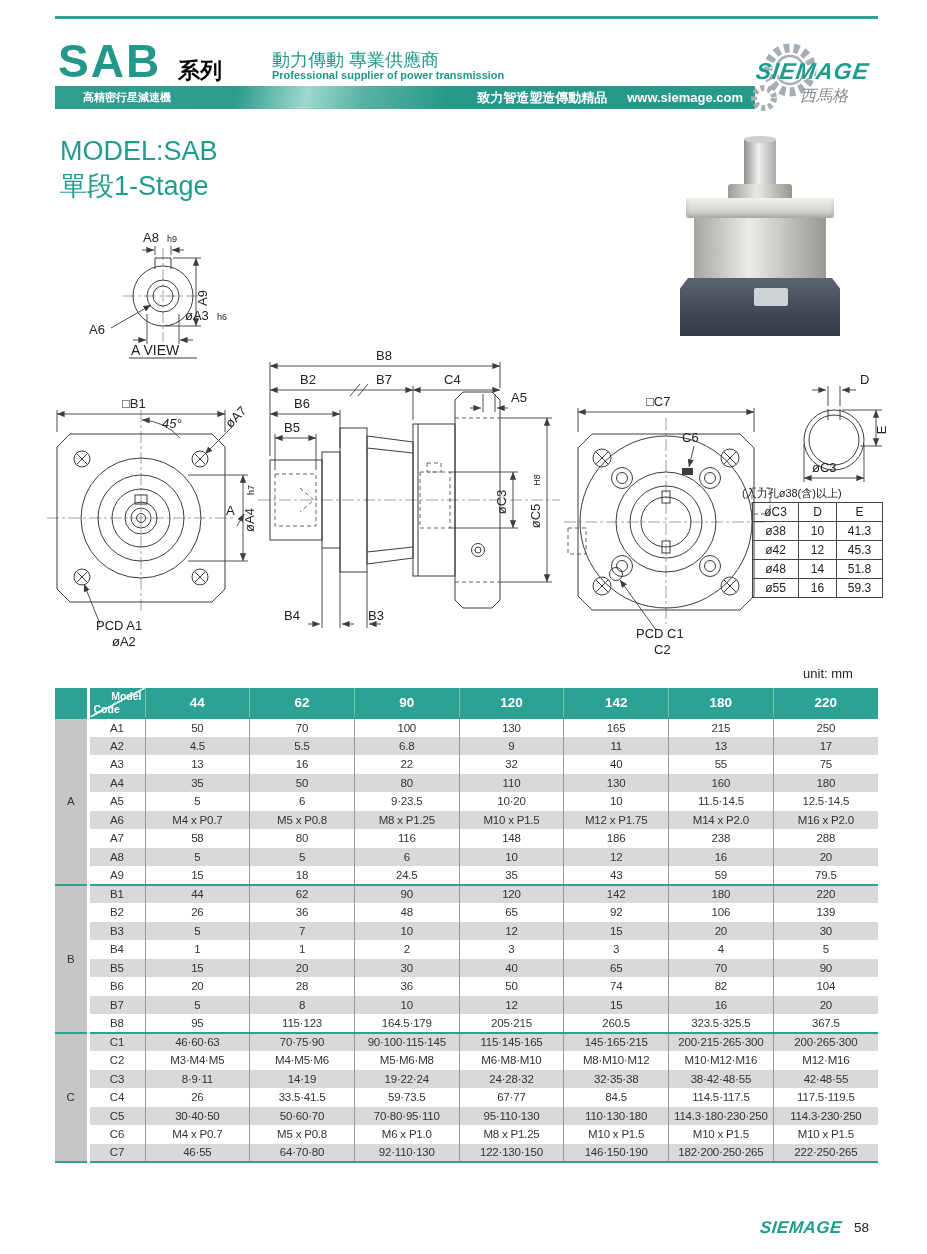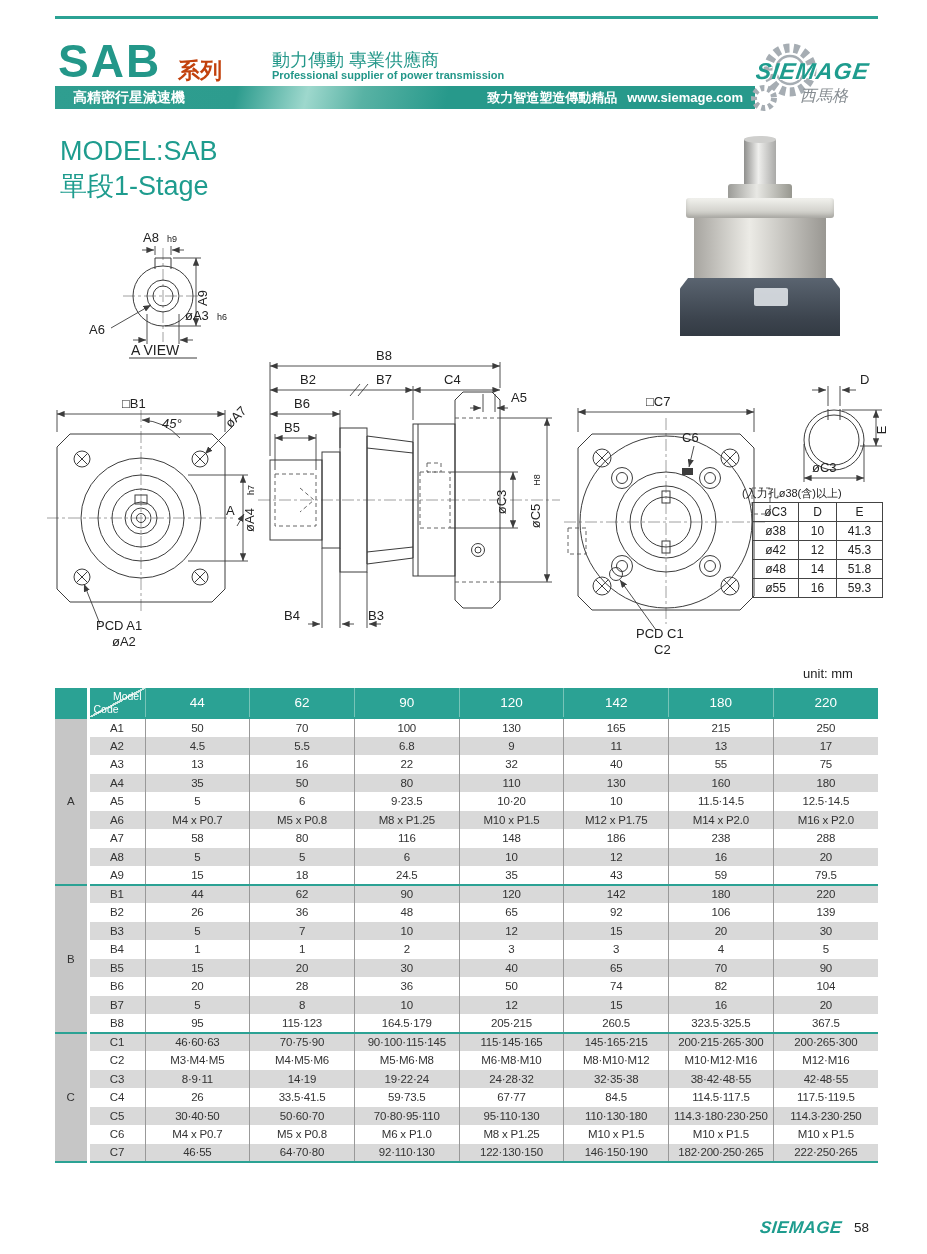--- a/index.html
+++ b/index.html
@@ -3,29 +3,29 @@
 <meta charset="utf-8">
 <style>
   *{margin:0;padding:0;box-sizing:border-box}
   body{font-family:"Liberation Sans","DejaVu Sans",sans-serif;background:#fff;color:#222}
   .page{position:relative;width:927px;height:1254px;background:#fff;overflow:hidden}
   .abs{position:absolute}
 
   
   .top-rule{position:absolute;left:55px;top:16px;width:823px;height:3px;background:#2BA294}
   .series-name{position:absolute;left:58px;top:34px;font-size:46px;font-weight:bold;color:#239789;letter-spacing:2px}
-  .series-suffix{position:absolute;left:178px;top:56px;font-size:22px;font-weight:bold;color:#c2410c}
+  .series-suffix{position:absolute;left:178px;top:56px;font-size:22px;font-weight:bold;color:#000000}
   .tagline-zh{position:absolute;left:272px;top:48px;font-size:18px;font-weight:normal;color:#239789}
   .tagline-en{position:absolute;left:272px;top:69px;font-size:11px;font-weight:bold;color:#239789}
   .teal-bar{position:absolute;left:55px;top:86px;width:700px;height:23px;line-height:23px;
     background:linear-gradient(103deg,#2f9e90 0%,#2d9c8e 26%,#9ed8cd 36%,#58b2a4 44%,#27998b 56%,#27998b 100%);
     color:#fff;font-weight:bold;display:flex;justify-content:space-between}
-  .bar-left{font-size:14px;padding-left:18px}
+  .bar-left{font-size:11px;padding-left:28px}
   .bar-right{font-size:13px;padding-right:12px}
-  .bar-right .url{margin-left:10px}
+  .bar-right .url{margin-left:20px}
   .logo-text{position:absolute;left:756px;top:58px;font-size:23px;font-weight:bold;font-style:italic;
     color:#1E9C8E;letter-spacing:1px;transform:skewX(-8deg);text-shadow:1px 1px 0 #fff}
   .logo-zh{position:absolute;left:800px;top:86px;font-size:16px;font-style:italic;color:#878d92;text-shadow:1px 1px 0 #fff}
 
   
   .model-block{position:absolute;left:60px;top:134px;color:#1E9C8E;font-size:27px;line-height:35px}
 
   
   .pp-shaft{position:absolute;left:88px;top:0;width:32px;height:50px;background:linear-gradient(90deg,#8f8f8d,#efefed 45%,#a9a9a7);border-radius:3px 3px 0 0}
   .pp-shaft::before{content:"";position:absolute;left:0;top:-2px;width:100%;height:7px;background:#cfcfcd;border-radius:50%}
@@ -47,21 +47,21 @@
 
   
   .hole-title{position:absolute;left:742px;top:486px;font-size:11px;white-space:nowrap;color:#222}
   table.hole-table{position:absolute;left:752px;top:502px;border-collapse:collapse;font-size:12px;color:#222}
   table.hole-table th,table.hole-table td{border:1px solid #444;text-align:center;height:19px;font-weight:normal;padding:0 3px}
 
   
   .unit-note{position:absolute;left:778px;top:666px;width:100px;text-align:center;font-size:13px;color:#222}
   table.dim-table{position:absolute;left:55px;top:688px;width:823px;border-collapse:collapse;table-layout:fixed;border-bottom:2px solid #2BA294}
   table.dim-table th,table.dim-table td{padding:0;text-align:center;vertical-align:middle}
-  table.dim-table thead th{height:30px;background:#2BA294;color:#fff;font-weight:normal;font-size:13.5px}
+  table.dim-table thead th{height:30px;background:#2BA294;color:#fff;font-weight:bold;font-size:13.5px}
   th.gcorner{background:#cbcbcb;border-right:3px solid #fff}
   th.corner{position:relative}
   th.corner .cm{position:absolute;top:2px;right:3px;font-size:10.5px;color:#fff}
   th.corner .cc{position:absolute;bottom:2px;left:4px;font-size:10.5px;color:#fff}
   th.corner::before{content:"";position:absolute;inset:0;
     background:linear-gradient(to bottom right,transparent calc(50% - 1px),#cfe9e4 calc(50% - 1px) calc(50% + 1px),transparent calc(50% + 1px))}
   .colhead{border-left:1px solid #77c4b8}
   table.dim-table tbody td{height:18.5px;font-size:11.5px;color:#333}
   td.group-cell{background:#c6c6c6;font-size:26px;color:#222;border-right:3px solid #fff}
   td.code-cell{font-size:12px;border-right:1px solid #999}

